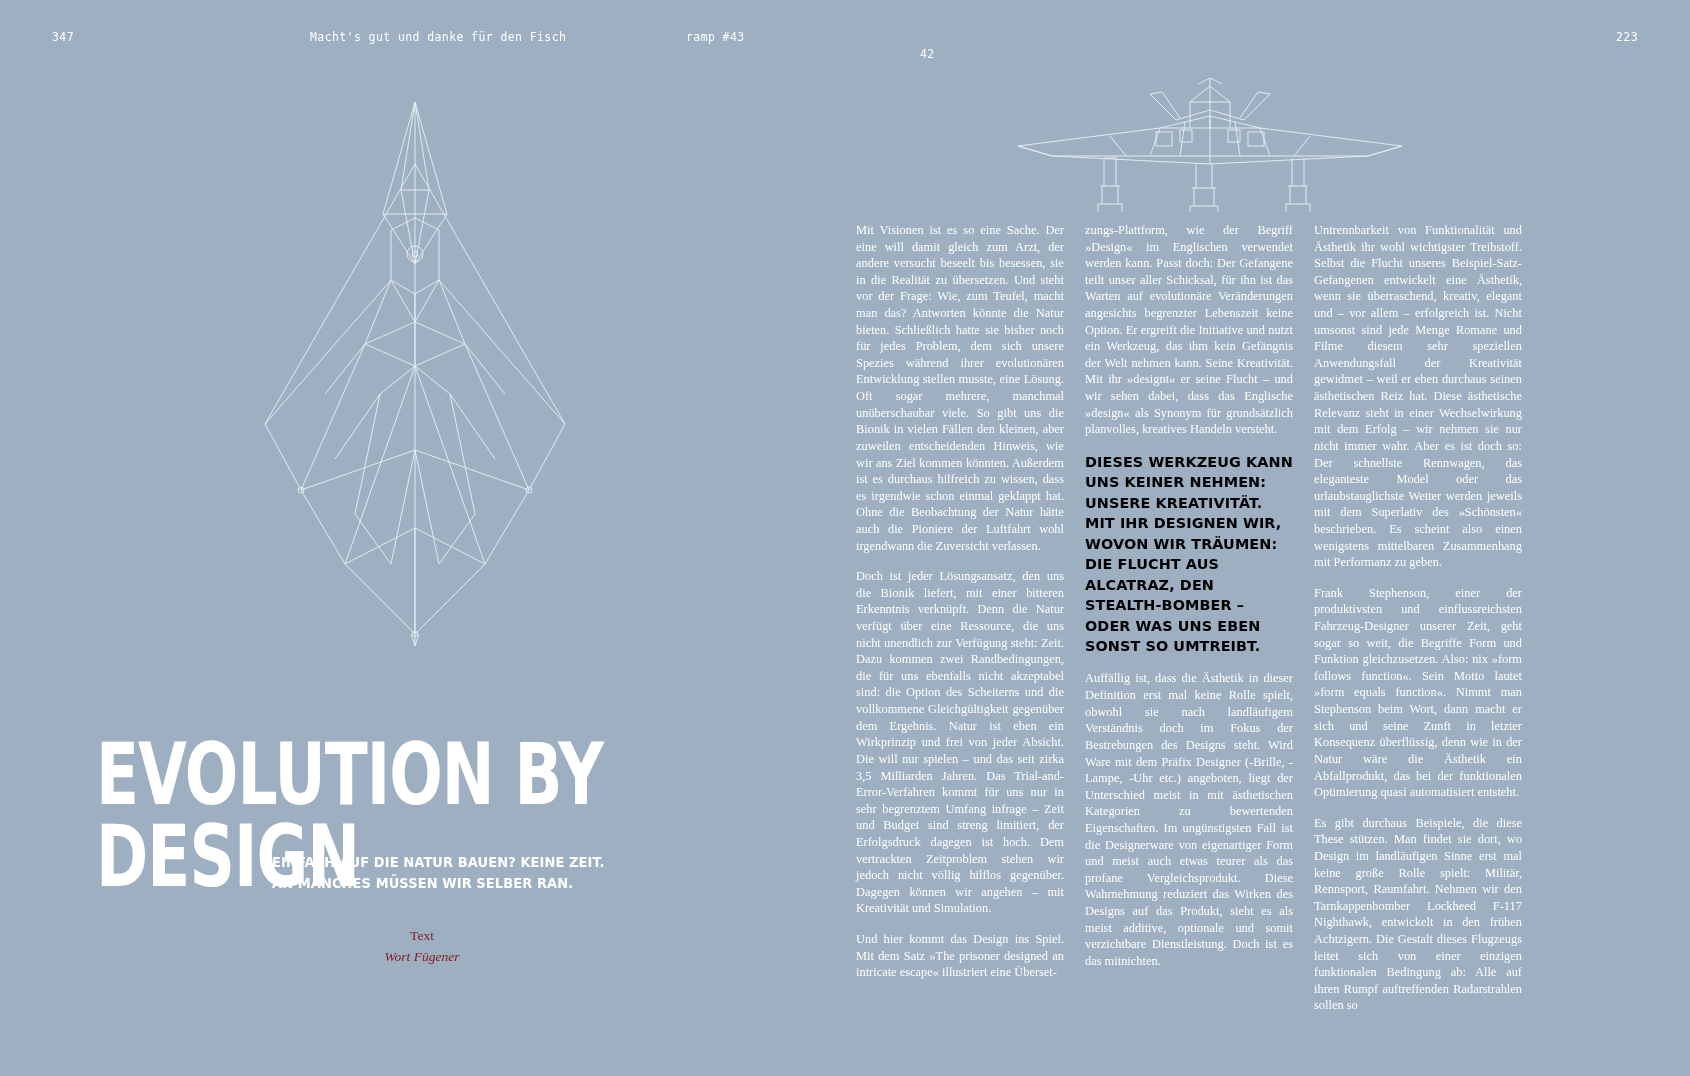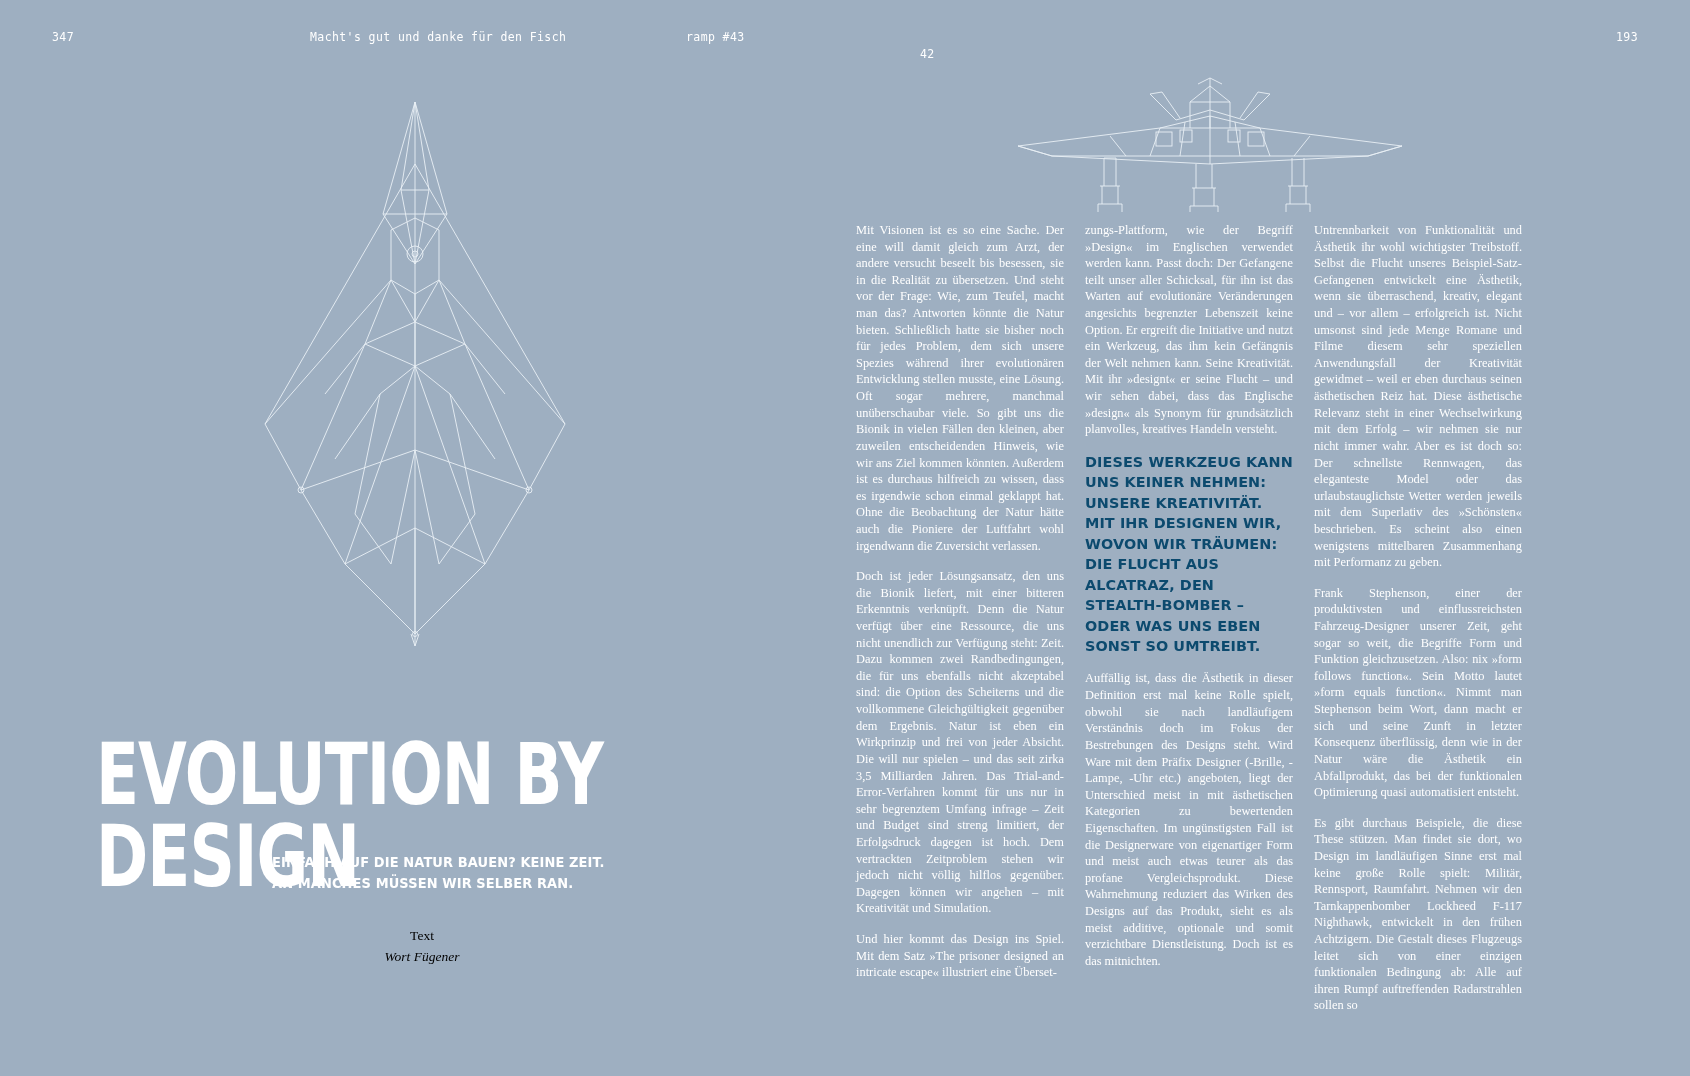--- a/index.html
+++ b/index.html
@@ -83,21 +83,21 @@
     transform-origin: left top;
   }
   .byline {
     position: absolute;
     left: 272px;
     top: 910px;
     width: 300px;
     text-align: center;
     font-size: 13.5px;
     line-height: 1.55;
-    color: #000000;
+    color: #7f1d1d;
   }
   .byline .author { font-style: italic; }
 
   
   .right-page {
     position: absolute;
     left: 845px; top: 0;
     width: 845px; height: 1076px;
   }
   .stealth-wrap {
@@ -133,35 +133,35 @@
   .col3 { left: 469px; width: 208px; }
 
   .pullquote {
     font-family: "DejaVu Sans", sans-serif;
     font-weight: 700;
     font-size: 14.4px;
     line-height: 1.42;
     letter-spacing: 0.1px;
     text-align: left;
     margin: 16px 0 22px 0;
-    color: #0c4a6e;
+    color: #000000;
     text-transform: uppercase;
   }
 </style>
 </head>
 <body>
 
 <div class="page">
 
   <div class="runhead">
     <span class="folio-left">347</span>
     <span class="title-left">Macht's gut und danke für den Fisch</span>
     <span class="mag">ramp #43</span>
     <span class="issue">42</span>
-    <span class="folio-right">193</span>
+    <span class="folio-right">223</span>
   </div>
 
   <div class="left-page">
 
     <div class="plane-wrap">
       <svg width="420" height="560" viewBox="0 0 420 560" fill="none" stroke="#e9eff5" stroke-width="0.9">
 
         <path d="M210 8 L210 552"></path>
 
         <path d="M210 8 L178 120 L210 170 L242 120 Z"></path>

